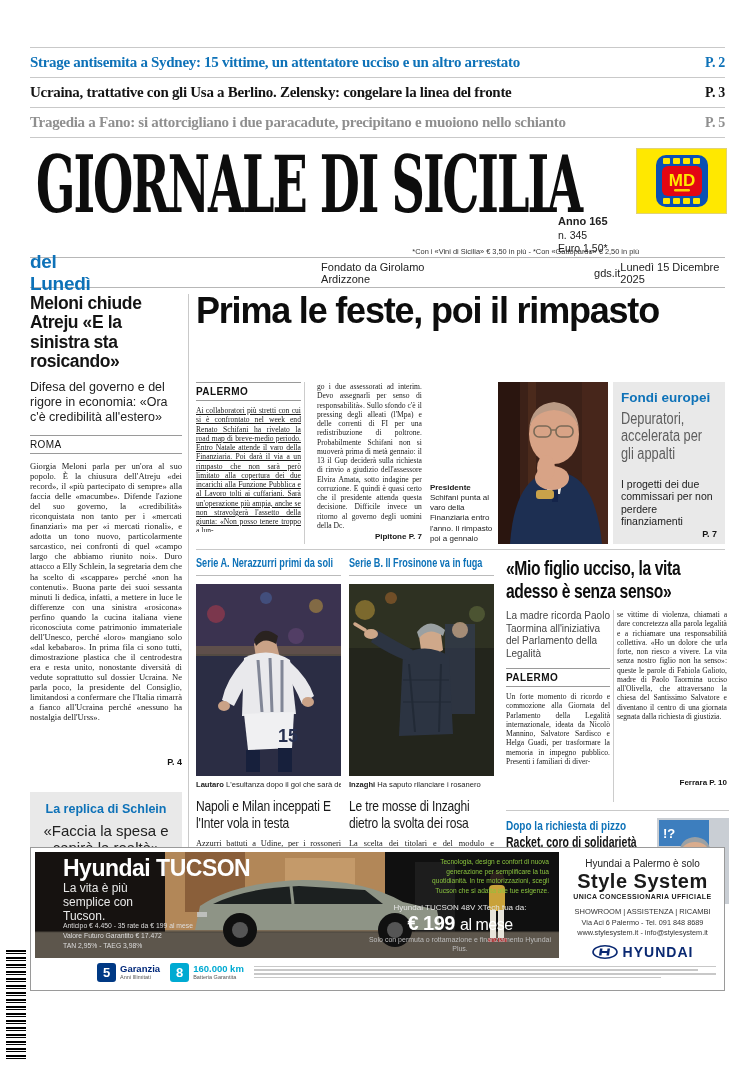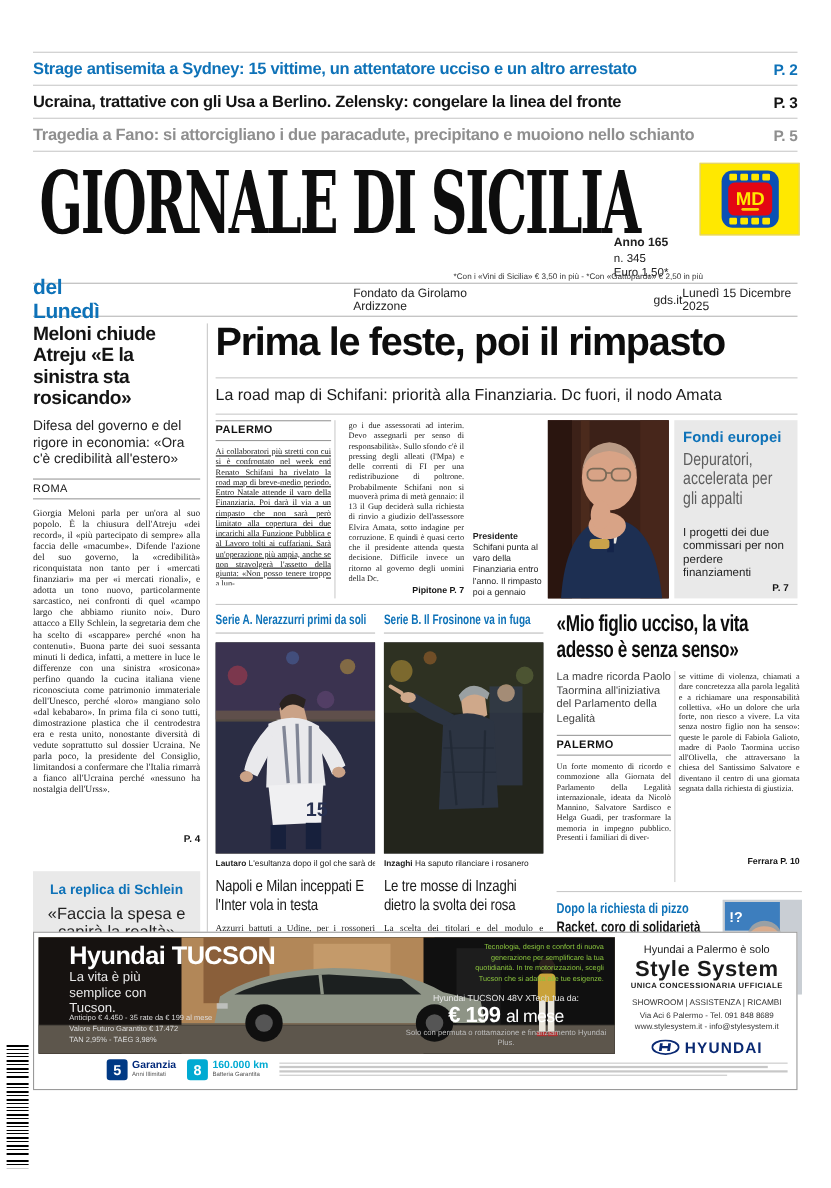--- a/index.html
+++ b/index.html
@@ -7,21 +7,21 @@
         font-family:"Liberation Sans",sans-serif;color:#111;}
   .serif{font-family:"Liberation Serif",serif;}
   .just{text-align:justify;}
   .blue{color:#0e72b8;}
   .hairline{position:absolute;background:#c9c9c9;}
   .cond{transform-origin:0 0;display:block;}
 
   
   .tophl{position:absolute;left:30px;top:47px;width:695px;border-top:1px solid #c9c9c9;}
   .tophl-row{display:flex;justify-content:space-between;align-items:center;height:29px;
-             border-bottom:1px solid #c9c9c9;font-weight:bold;font-size:15px;letter-spacing:-0.3px;}
+             border-bottom:1px solid #c9c9c9;font-weight:bold;font-size:15px;letter-spacing:-0.3px;font-family:Liberation Serif, serif;}
   .tophl-row .pg{font-size:14px;}
   .c-blue{color:#0e72b8;} .c-black{color:#141414;} .c-gray{color:#8f8f8f;}
 
   
   .mast-title{position:absolute;left:36px;top:138px;font-family:"DejaVu Serif",serif;
               font-weight:bold;font-size:70px;letter-spacing:-3px;white-space:nowrap;
               transform:scale(0.66,1.12);transform-origin:0 0;color:#0d0d0d;}
   .mdlogo{position:absolute;left:636px;top:148px;width:89px;height:64px;background:#ffe800;
           display:flex;align-items:center;justify-content:center;border:1px solid #e0d27a;}
   .anno{position:absolute;left:558px;top:214px;font-size:10.5px;line-height:1.3;color:#222;}
@@ -212,21 +212,20 @@
   </div>
   <div class="schleinbox">
     <div class="k blue">La replica di Schlein</div>
     <div class="q">«Faccia la spesa e capirà la realtà»</div>
     <div class="pgline">P. 4</div>
   </div>
   <div class="hairline vrule-left"></div>
 
   <div class="lead">
     <h1>Prima le feste, poi il rimpasto</h1>
-    <div class="sub">La road map di Schifani: priorità alla Finanziaria. Dc fuori, il nodo Amata</div>
   </div>
 
   <div class="row1">
     <div class="r1colA">
       <div class="kick-sm">PALERMO</div>
       <div class="smallbody serif just">Ai collaboratori più stretti con cui si è confrontato nel week end Renato Schifani ha rivelato la road map di breve-medio periodo. Entro Natale attende il varo della Finanziaria. Poi darà il via a un rimpasto che non sarà però limitato alla copertura dei due incarichi alla Funzione Pubblica e al Lavoro tolti ai cuffariani. Sarà un'operazione più ampia, anche se non stravolgerà l'assetto della giunta: «Non posso tenere troppo a lun-</div>
     </div>
     <div class="vline"></div>
     <div class="r1colB">
       <div class="smallbody serif just">go i due assessorati ad interim. Devo assegnarli per senso di responsabilità». Sullo sfondo c'è il pressing degli alleati (l'Mpa) e delle correnti di FI per una redistribuzione di poltrone. Probabilmente Schifani non si muoverà prima di metà gennaio: il 13 il Gup deciderà sulla richiesta di rinvio a giudizio dell'assessore Elvira Amata, sotto indagine per corruzione. E quindi è quasi certo che il presidente attenda questa decisione. Difficile invece un ritorno al governo degli uomini della Dc.</div>

